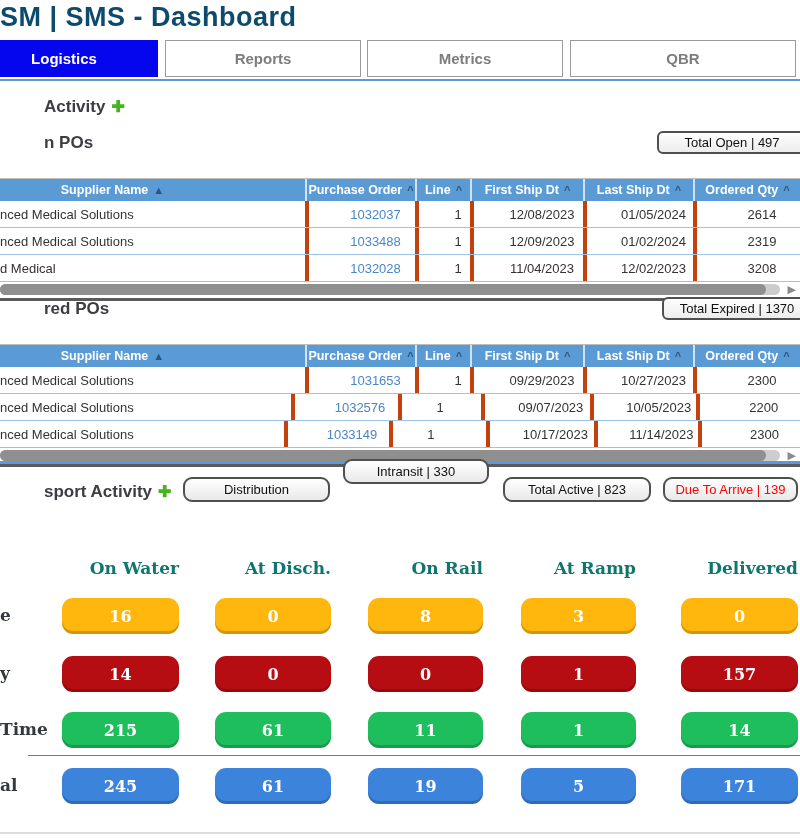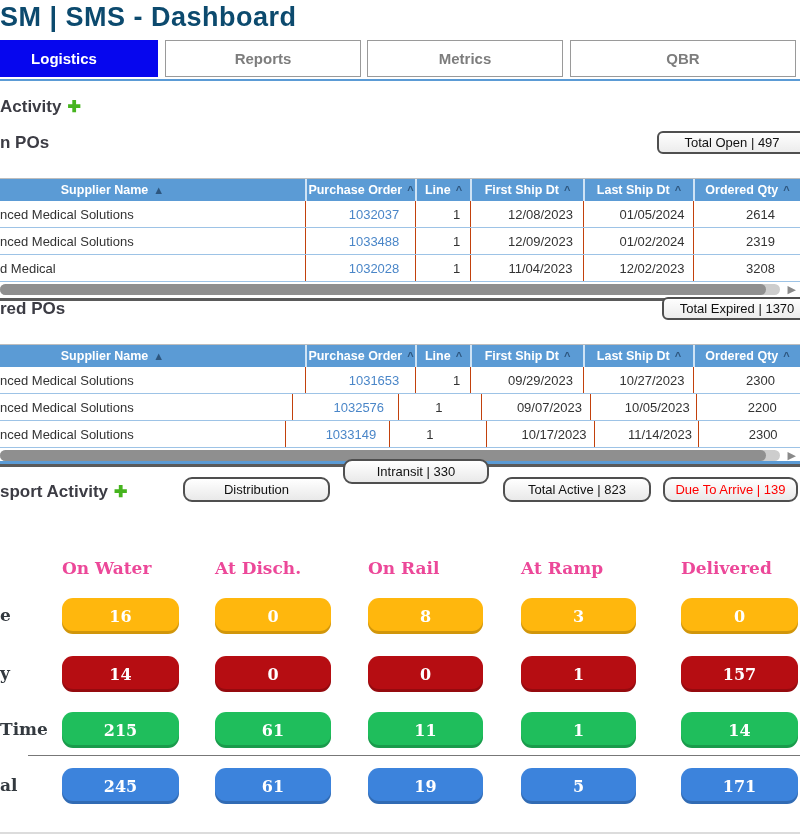--- a/index.html
+++ b/index.html
@@ -11,59 +11,59 @@
   .page-title{top:2px;left:0;font-size:27px;font-weight:bold;color:#0c4a6e;letter-spacing:.5px;white-space:nowrap;}
 
   
   .tab{top:40px;height:37px;box-sizing:border-box;display:flex;align-items:center;justify-content:center;
        font-size:15px;font-weight:bold;cursor:pointer;}
   .tab.inactive{background:#fff;border:1px solid #9a9a9a;color:#7d7d7d;}
   .tab.active{color:#fff;border:none;}
   .tab-underline{top:79px;left:0;width:800px;height:2px;background:#5B9BD5;}
 
   
-  .sec-heading{font-size:17px;font-weight:bold;color:#3c3c44;white-space:nowrap;}
+  .sec-heading{font-size:17px;font-weight:bold;color:#3c3c44;white-space:nowrap;margin-left:44px;}
   .plus{font-size:16px;font-weight:bold;margin-left:6px;}
 
   
   .total-btn{box-sizing:border-box;height:23px;border:2px solid #4f4f4f;border-radius:6px;
              background:linear-gradient(#fefefe,#ececec);display:flex;align-items:center;justify-content:center;
              font-size:13px;color:#111;cursor:pointer;white-space:nowrap;}
 
   
   .po-table{left:0;width:800px;box-sizing:border-box;border-top:1px solid #bdbdbd;border-bottom:3px solid #5a5a5a;background:#fff;}
   .t-inner{position:relative;left:-80px;width:880px;}
   .t-header{display:flex;height:22px;background:#5B9BD5;}
   .t-hcell{box-sizing:border-box;display:flex;align-items:center;justify-content:center;
            color:#fff;font-size:12.5px;font-weight:bold;border-left:2px solid #cfe3f5;cursor:pointer;white-space:nowrap;}
   .t-hcell:first-child{border-left:none;}
   .t-hcell .sort{margin-left:5px;color:#2d567f;font-size:11px;}
   .t-row{display:flex;height:26px;border-bottom:1px solid #9DC3E6;background:#fff;}
   .t-row:last-child{border-bottom:none;}
   .t-cell{box-sizing:border-box;display:flex;align-items:center;justify-content:center;
-          font-size:13px;color:#333;border-left:1px solid #c2410c;white-space:nowrap;padding-left:27px;}
+          font-size:13px;color:#333;border-left:4px solid #c2410c;white-space:nowrap;padding-left:27px;}
   .t-cell:first-child{border-left:none;justify-content:flex-start;padding-left:80px;}
   .t-cell.link{color:#4a86c8;cursor:pointer;}
 
   
   .hscroll{position:relative;height:13px;margin:1px 0 2px 0;}
   .hs-track{position:absolute;left:0;top:1px;width:780px;height:11px;background:#cdcdcd;border-radius:6px;}
   .hs-thumb{position:absolute;left:0;top:1px;width:766px;height:11px;background:#8f8f8f;border-radius:6px;cursor:pointer;}
   .hs-arrow{position:absolute;right:2px;top:0;font-size:11px;color:#8a8a8a;cursor:pointer;line-height:13px;}
 
   .blue-rule{left:0;width:800px;height:3px;background:#5B9BD5;}
 
   
   .tr-btn{box-sizing:border-box;height:25px;border:2px solid #4f4f4f;border-radius:9px;
           background:linear-gradient(#ffffff,#e9e9e9);display:flex;align-items:center;justify-content:center;
           font-size:13px;color:#111;cursor:pointer;white-space:nowrap;}
 
   
-  .grid-col-header{font-family:"DejaVu Serif", serif;font-size:17px;font-weight:bold;color:#ec4899;
-                   text-align:left;white-space:nowrap;}
+  .grid-col-header{font-family:"DejaVu Serif", serif;font-size:17px;font-weight:bold;color:#0f766e;
+                   text-align:right;white-space:nowrap;}
   .grid-row-label{font-family:"DejaVu Serif", serif;font-size:17px;font-weight:bold;color:#33393f;white-space:nowrap;}
   .pill{box-sizing:border-box;height:36px;border-radius:11px;display:flex;align-items:center;justify-content:center;
         color:#fff;font-family:"DejaVu Serif", serif;font-size:16px;font-weight:bold;cursor:pointer;
         box-shadow:inset 0 -3px 0 rgba(0,0,0,.18);}
   .total-divider{left:28px;width:772px;height:1px;background:#777;}
   .page-bottom-line{left:0;top:832px;width:800px;height:2px;background:#dcdcdc;}
 </style>
 </head>
 <body>
 

